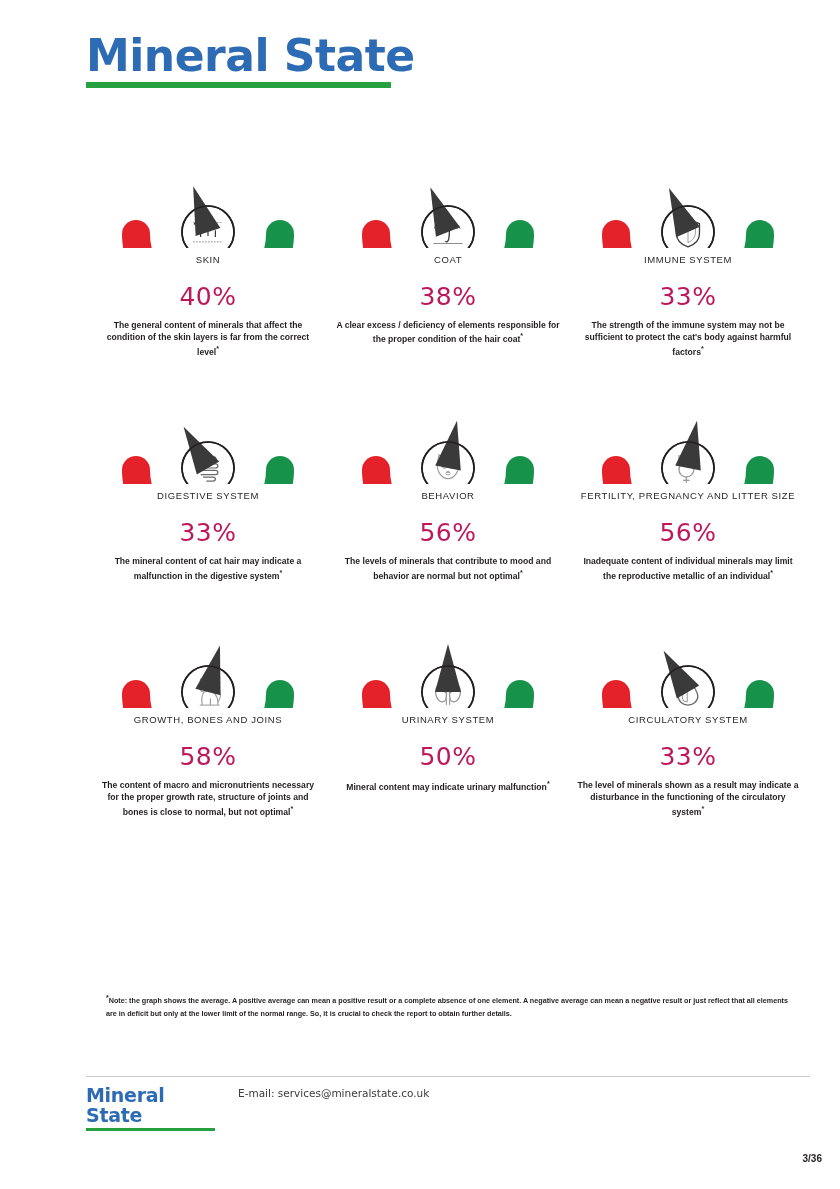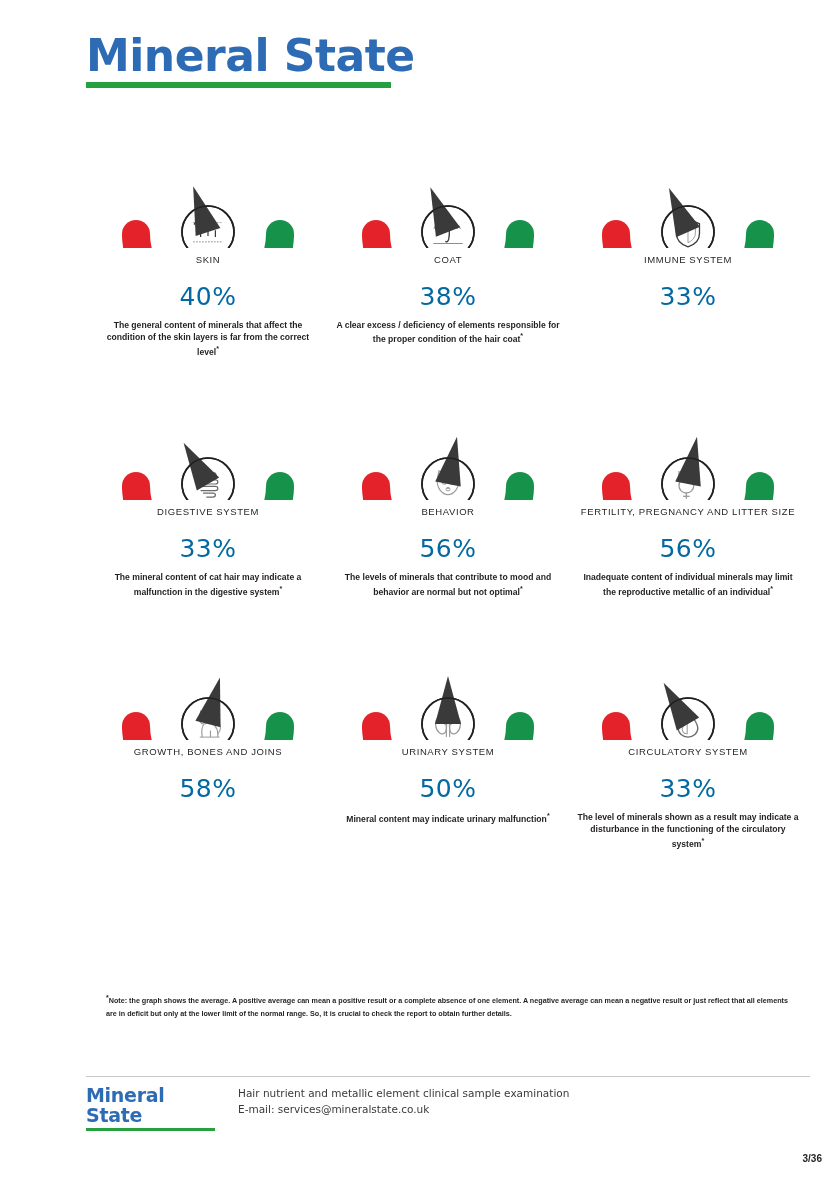--- a/index.html
+++ b/index.html
@@ -31,21 +31,21 @@
     background: #27a03f;
   }
 
   
   .grid {
     position:absolute;
     left:60px; top:130px;
     width: 720px;
     display: grid;
     grid-template-columns: repeat(3, 240px);
-    row-gap: 24px;
+    row-gap: 8px;
   }
   .card {
     width: 240px;
     padding: 0 8px;
     display:flex;
     flex-direction:column;
     align-items:center;
   }
   .gauge-wrap {
     position:relative;
@@ -59,21 +59,21 @@
     letter-spacing: 0.6px;
     text-align:center;
     line-height: 1.35;
     color: #231f20;
     min-height: 14px;
   }
   .gauge-value {
     margin-top: 14px;
     font-size: 25px;
     font-weight: 400;
-    color: #0369a1;
+    color: #be185d;
     letter-spacing: 0.5px;
     font-family: "DejaVu Sans", sans-serif;
   }
   .gauge-desc {
     margin-top: 8px;
     font-size: 8.6px;
     line-height: 1.45;
     color: #231f20;
     width: 100%;
     text-align: center;
@@ -227,20 +227,21 @@
     <path d="M0,-16 L14,-10 L14,2 C14,11 6,16 0,18 C-6,16 -14,11 -14,2 L-14,-10 Z" fill="none" stroke="#3a3a3a" stroke-width="1.6"></path>
     <path d="M0,-11 L9,-7 L9,1 C9,8 3.5,11.5 0,13 Z" fill="none" stroke="#9a9a9a" stroke-width="1.2"></path>
               </g>
             </g>
             <path d="M 80.93690124953054 57.9477779671689 L 88.06918986610825 107.16292257825215 L 111.93081013389175 96.83707742174785 Z" fill="#3a3a3a"></path>
             <circle cx="100" cy="102" r="26" fill="none" stroke="#231f20" stroke-width="1.6"></circle>
           </svg>
         </div>
         <div class="gauge-label">IMMUNE SYSTEM</div>
         <div class="gauge-value">33%</div>
+        <div class="gauge-desc"><span>The strength of the immune system may not be sufficient to protect the cat's body against harmful factors</span><sup>*</sup></div>
       </div>
       <div class="card">
         <div class="gauge-wrap">
           <svg width="200" height="118" viewBox="0 0 200 118">
             <path d="M 14 104.00000000000001 A 86 86 0 0 0 22.00324530501541 140.22852822087034 L 47.39753753128946 128.43319345128464 A 58 58 0 0 1 42 104 Z" fill="#e3222a"></path>
             <path d="M 23.0452149430419 142.3922004688111 A 86 86 0 0 0 45.44632150959423 170.48229962302327 L 63.20798427391239 148.83689974575987 A 58 58 0 0 1 48.10026124065617 129.8924142696633 Z" fill="#f26f21"></path>
             <path d="M 47.323885919917096 171.97960727616842 A 86 86 0 0 0 79.69442279615771 187.56843623293906 L 86.30554095554822 160.36010815709844 A 58 58 0 0 1 64.47424864366502 149.84671188392755 Z" fill="#f0b822"></path>
             <path d="M 82.03570732049613 188.10281914730996 A 86 86 0 0 0 117.96429267950388 188.10281914730996 L 112.11545320245611 160.72050593655786 A 58 58 0 0 1 87.8845467975439 160.72050593655786 Z" fill="#f5e32a"></path>
             <path d="M 120.30557720384229 187.56843623293906 A 86 86 0 0 0 152.67611408008293 171.9796072761684 L 135.52575135633498 149.84671188392753 A 58 58 0 0 1 113.69445904445178 160.3601081570984 Z" fill="#a9cb3c"></path>
             <path d="M 154.5536784904058 170.48229962302324 A 86 86 0 0 0 176.9547850569581 142.3922004688111 L 151.89973875934385 129.8924142696633 A 58 58 0 0 1 136.79201572608764 148.83689974575987 Z" fill="#4aa447"></path>
@@ -352,20 +353,21 @@
     <line x1="-10" y1="16" x2="14" y2="16" stroke="#9a9a9a" stroke-width="1.2"></line>
     <path d="M12,12 C16,8 16,2 13,-1" fill="none" stroke="#9a9a9a" stroke-width="1.3"></path>
               </g>
             </g>
             <path d="M 111.93711458391303 55.50800826582571 L 87.40841890532779 98.76703146685689 L 112.59158109467221 105.23296853314311 Z" fill="#3a3a3a"></path>
             <circle cx="100" cy="102" r="26" fill="none" stroke="#231f20" stroke-width="1.6"></circle>
           </svg>
         </div>
         <div class="gauge-label">GROWTH, BONES AND JOINS</div>
         <div class="gauge-value">58%</div>
+        <div class="gauge-desc"><span>The content of macro and micronutrients necessary for the proper growth rate, structure of joints and bones is close to normal, but not optimal</span><sup>*</sup></div>
       </div>
       <div class="card">
         <div class="gauge-wrap">
           <svg width="200" height="118" viewBox="0 0 200 118">
             <path d="M 14 104.00000000000001 A 86 86 0 0 0 22.00324530501541 140.22852822087034 L 47.39753753128946 128.43319345128464 A 58 58 0 0 1 42 104 Z" fill="#e3222a"></path>
             <path d="M 23.0452149430419 142.3922004688111 A 86 86 0 0 0 45.44632150959423 170.48229962302327 L 63.20798427391239 148.83689974575987 A 58 58 0 0 1 48.10026124065617 129.8924142696633 Z" fill="#f26f21"></path>
             <path d="M 47.323885919917096 171.97960727616842 A 86 86 0 0 0 79.69442279615771 187.56843623293906 L 86.30554095554822 160.36010815709844 A 58 58 0 0 1 64.47424864366502 149.84671188392755 Z" fill="#f0b822"></path>
             <path d="M 82.03570732049613 188.10281914730996 A 86 86 0 0 0 117.96429267950388 188.10281914730996 L 112.11545320245611 160.72050593655786 A 58 58 0 0 1 87.8845467975439 160.72050593655786 Z" fill="#f5e32a"></path>
             <path d="M 120.30557720384229 187.56843623293906 A 86 86 0 0 0 152.67611408008293 171.9796072761684 L 135.52575135633498 149.84671188392753 A 58 58 0 0 1 113.69445904445178 160.3601081570984 Z" fill="#a9cb3c"></path>
             <path d="M 154.5536784904058 170.48229962302324 A 86 86 0 0 0 176.9547850569581 142.3922004688111 L 151.89973875934385 129.8924142696633 A 58 58 0 0 1 136.79201572608764 148.83689974575987 Z" fill="#4aa447"></path>
@@ -420,19 +422,18 @@
 
   <div class="footnote"><sup>*</sup><span>Note: the graph shows the average. A positive average can mean a positive result or a complete absence of one element. A negative average can mean a negative result or just reflect that all elements are in deficit but only at the lower limit of the normal range. So, it is crucial to check the report to obtain further details.</span></div>
 
   <div class="footer-rule"></div>
   <div class="footer">
     <div class="footer-logo">
       <div class="footer-logo-text">Mineral State</div>
       <div class="footer-logo-rule"></div>
     </div>
     <div class="footer-info">
-      <div>Hair nutrient and metallic element clinical sample examination</div>
       <div>E-mail: services@mineralstate.co.uk</div>
     </div>
   </div>
 
   <div class="page-num">3/36</div>
 </div>
 
 </body></html>

